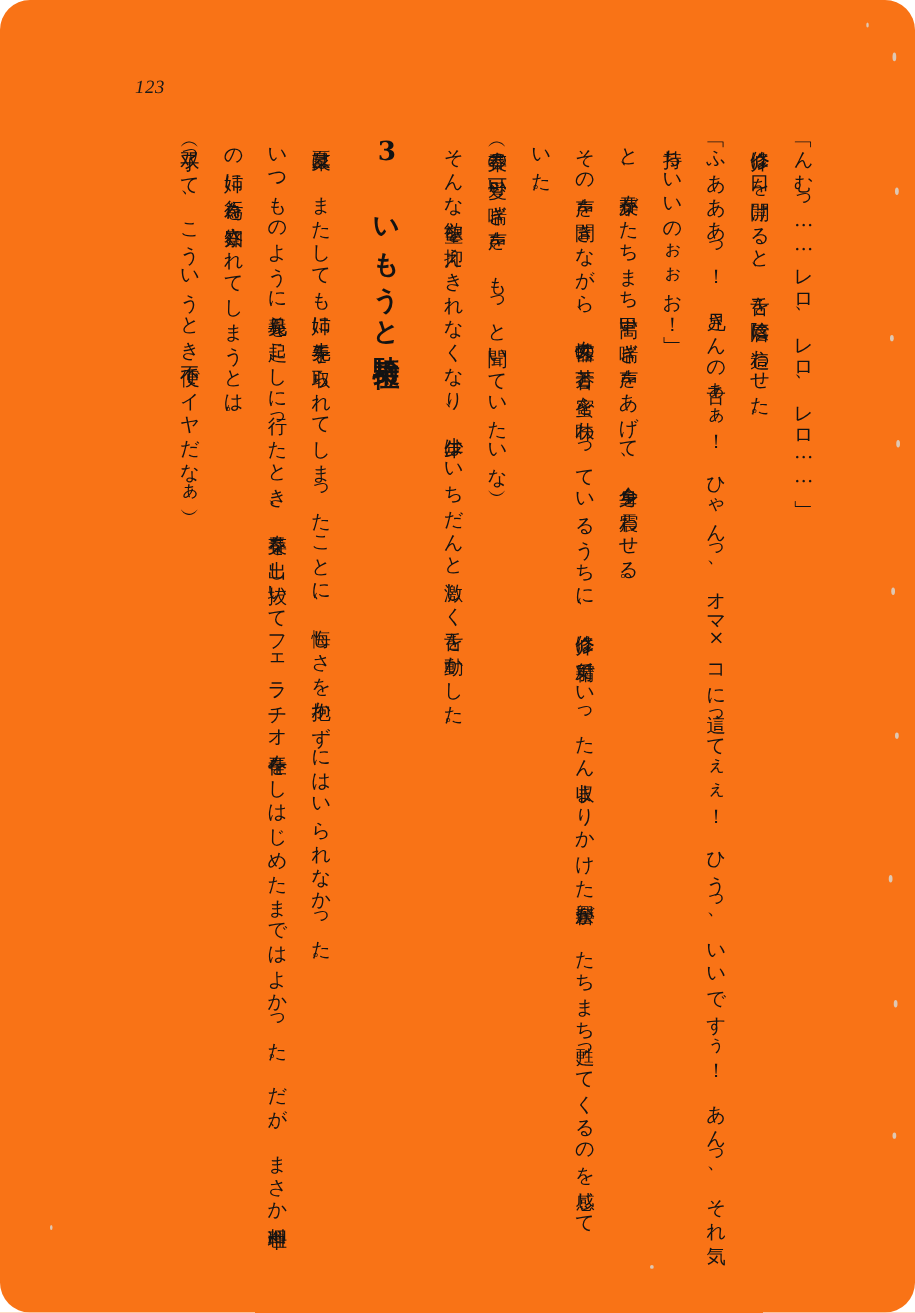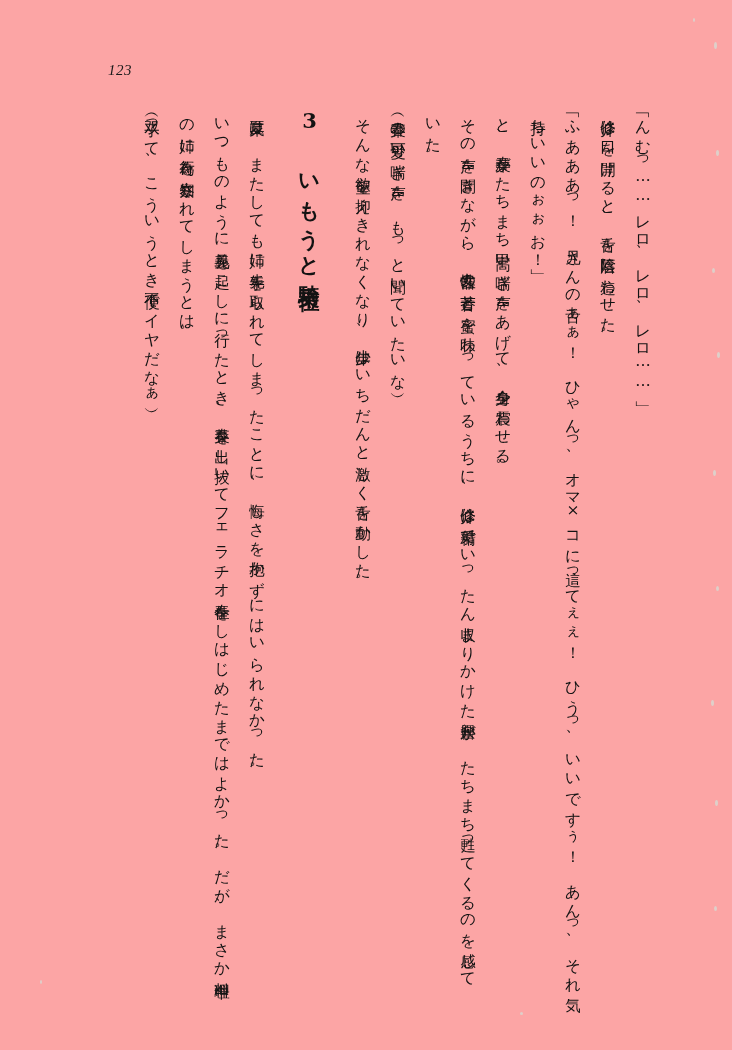--- a/index.html
+++ b/index.html
@@ -11,21 +11,22 @@
     width: 732px;
     height: 1050px;
     overflow: hidden;
     font-family: "Liberation Serif", "DejaVu Serif", serif;
     color: #111111;
   }
   .page {
     position: relative;
     width: 732px;
     height: 1050px;
-    background: #fca5a5;
+    background: #f97316;
+    border-radius: 24px;
   }
   
   .speck {
     position: absolute;
     background: #d9d6cf;
     border-radius: 50%;
     opacity: 0.85;
   }
   .page-number {
     position: absolute;

